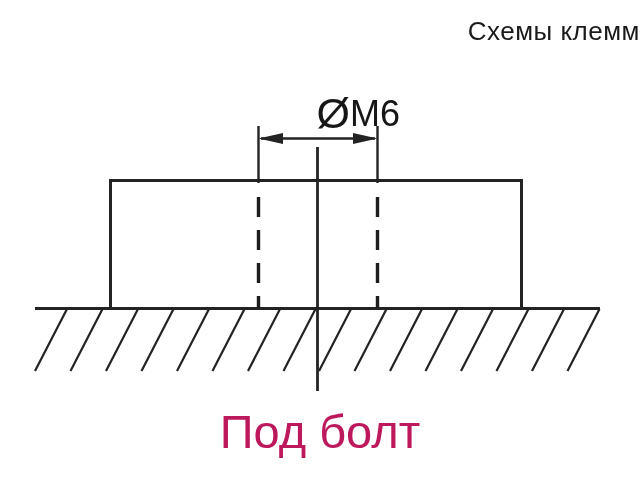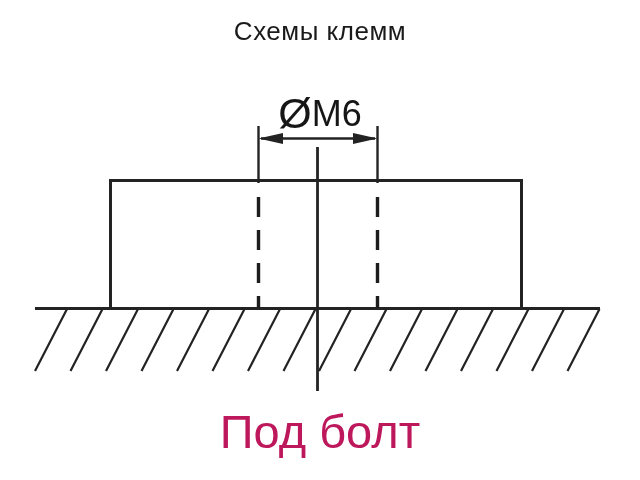--- a/index.html
+++ b/index.html
@@ -15,36 +15,36 @@
     position: relative;
     width: 640px;
     height: 480px;
     background: #ffffff;
   }
   .title {
     position: absolute;
     top: 16px;
     left: 0;
     width: 640px;
-    text-align: center;
+    text-align: right;
     font-size: 26px;
     color: #1a1a1a;
     letter-spacing: 0.5px;
   }
   .drawing {
     position: absolute;
     top: 0;
     left: 0;
   }
   .dim-label {
     position: absolute;
     top: 92px;
     left: 240px;
     width: 160px;
-    text-align: center;
+    text-align: right;
     color: #161616;
     white-space: nowrap;
     line-height: 1.0;
   }
   .dim-label .sym {
     font-size: 43px;
     vertical-align: -2px;
   }
   .dim-label .txt {
     font-size: 36px;

